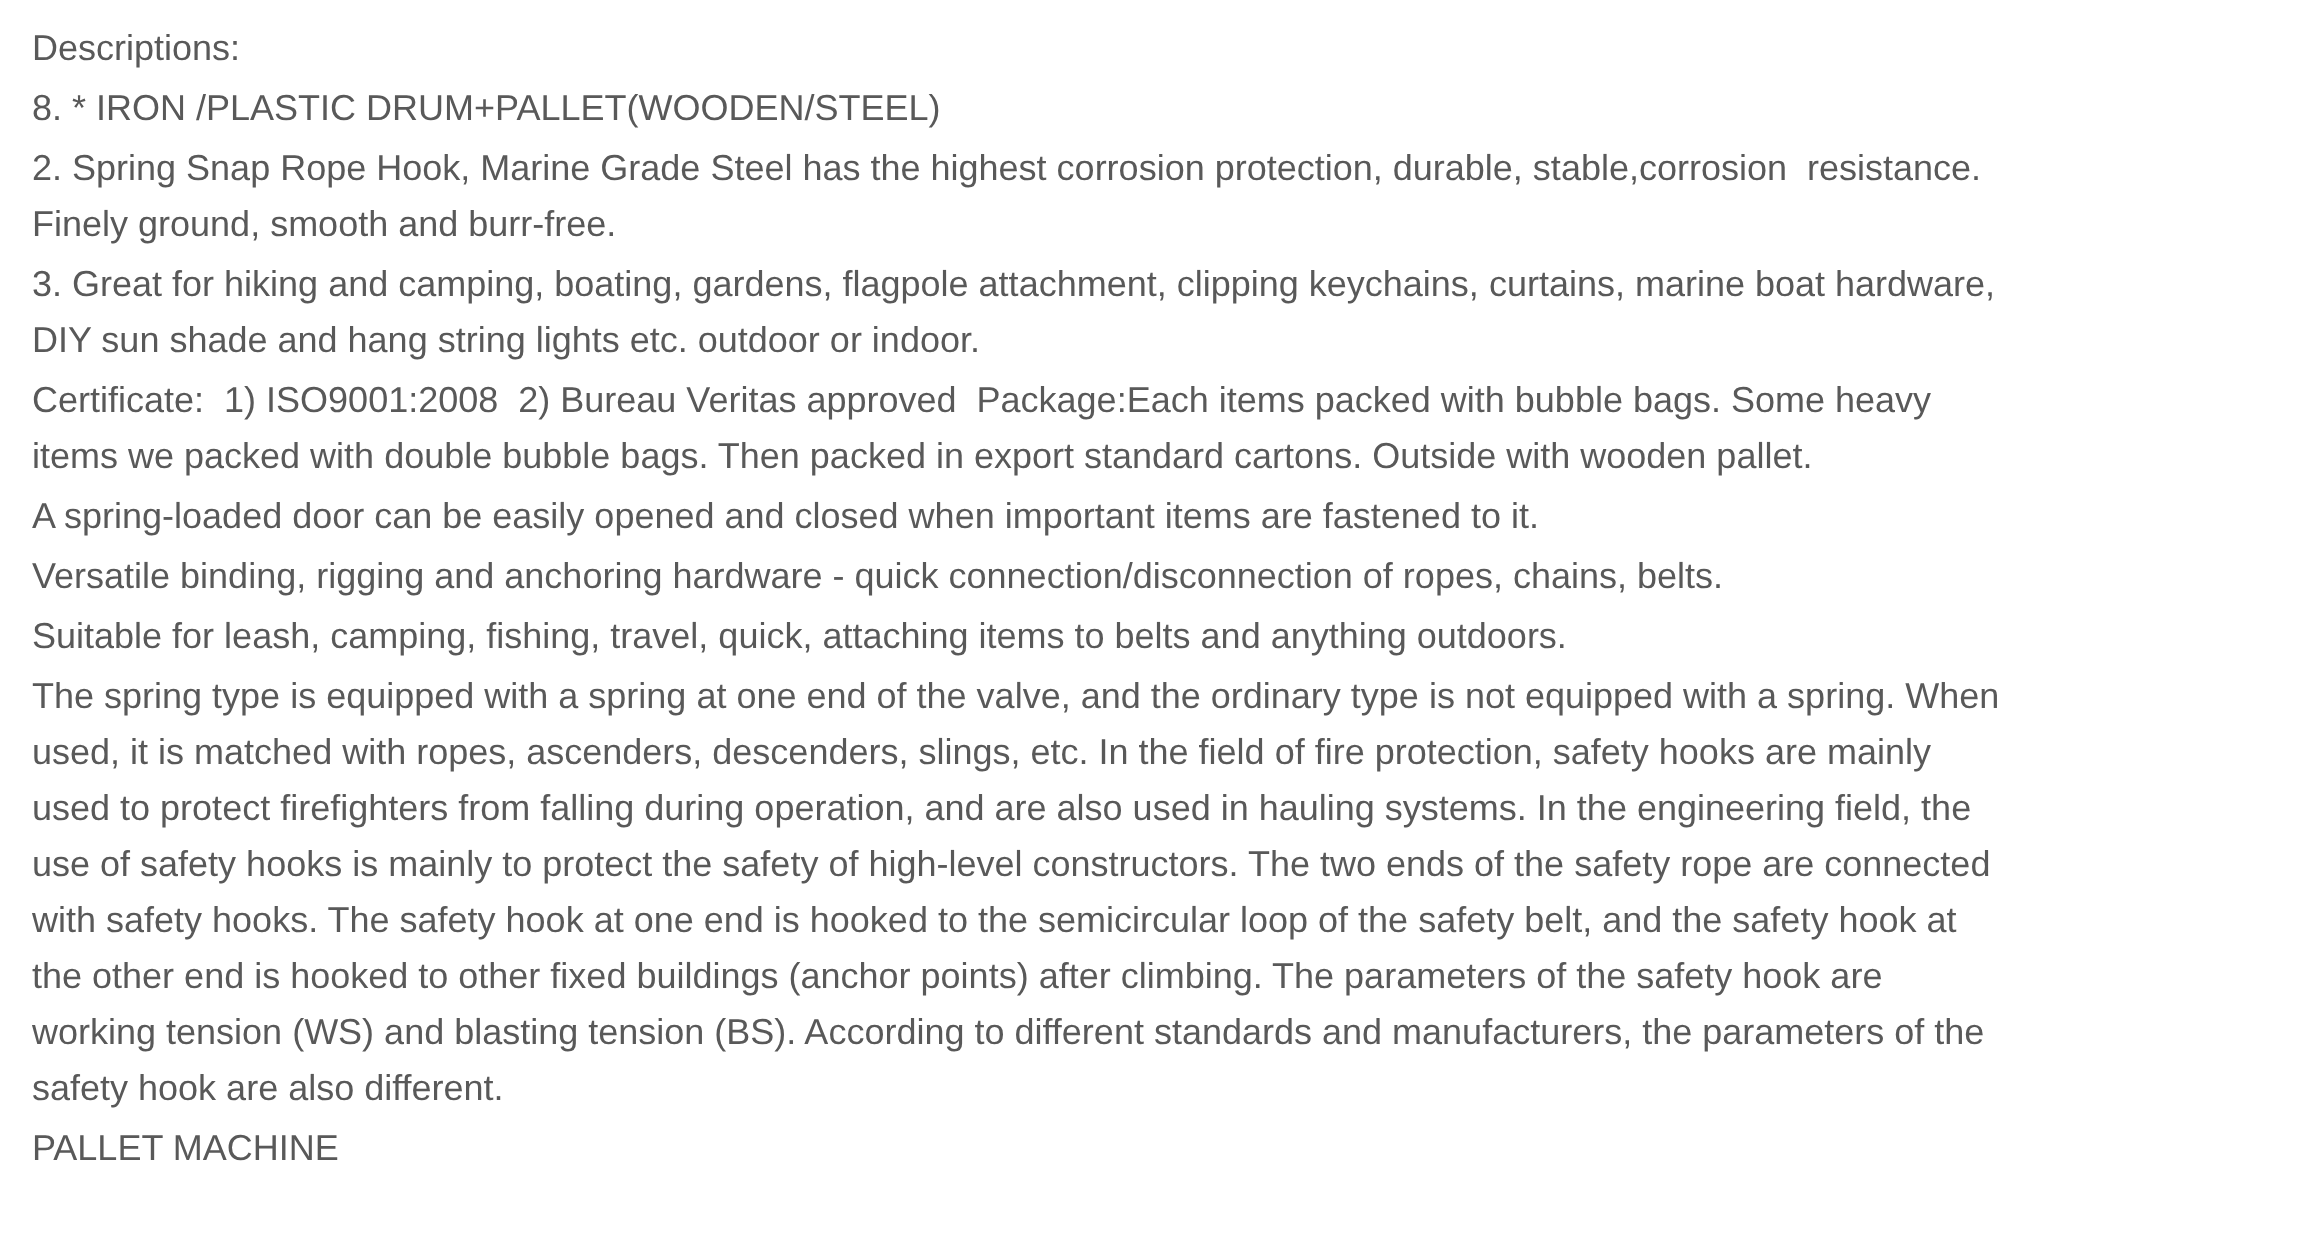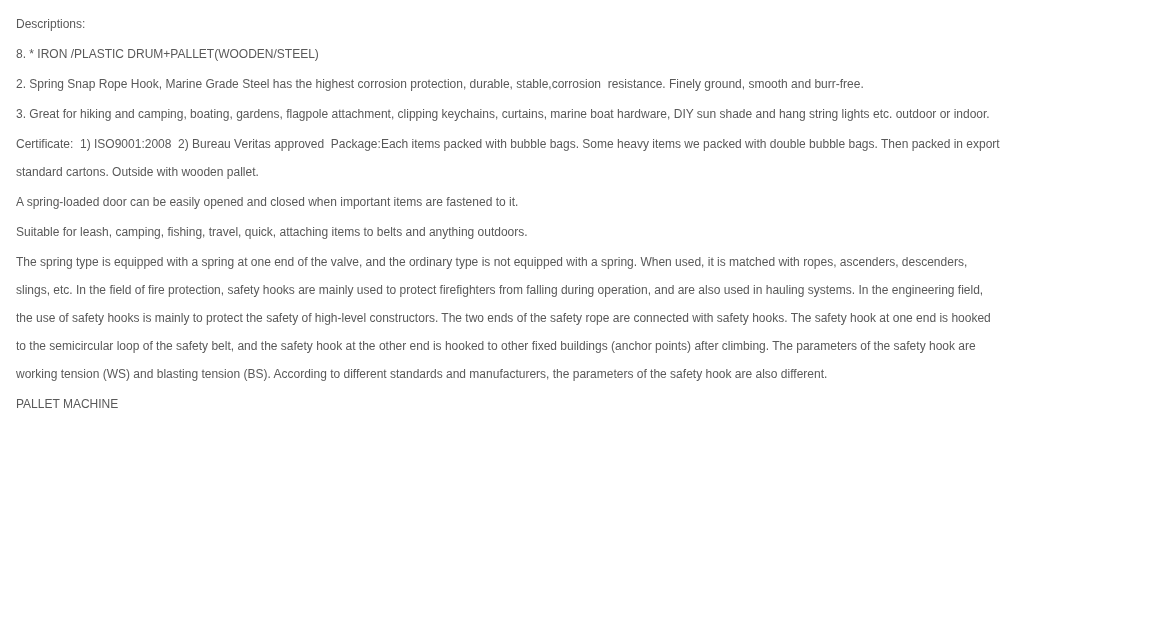--- a/index.html
+++ b/index.html
@@ -10,35 +10,36 @@
   body {
     width: 1162px;
     height: 619px;
     overflow: hidden;
     font-family: "Liberation Sans", "DejaVu Sans", sans-serif;
   }
   .doc {
     box-sizing: border-box;
     width: 1000px;
     padding: 8px 0 0 16px;
-    font-size: 12px;
+    font-size: 18px;
     line-height: 28px;
   }
   .doc p {
     margin: 2px 0;
     white-space: pre-wrap;       
     word-wrap: break-word;
   }
 </style>
 </head>
 <body style="background: rgb(255, 255, 255); color: rgb(89, 89, 89);">
 
 <div class="doc">
   <p>Descriptions:</p>
   <p>8. * IRON /PLASTIC DRUM+PALLET(WOODEN/STEEL)</p>
   <p>2. Spring Snap Rope Hook, Marine Grade Steel has the highest corrosion protection, durable, stable,corrosion  resistance. Finely ground, smooth and burr-free.</p>
   <p>3. Great for hiking and camping, boating, gardens, flagpole attachment, clipping keychains, curtains, marine boat hardware, DIY sun shade and hang string lights etc. outdoor or indoor.</p>
   <p>Certificate:  1) ISO9001:2008  2) Bureau Veritas approved  Package:Each items packed with bubble bags. Some heavy items we packed with double bubble bags. Then packed in export standard cartons. Outside with wooden pallet.</p>
   <p>A spring-loaded door can be easily opened and closed when important items are fastened to it.</p>
+  <p>Versatile binding, rigging and anchoring hardware - quick connection/disconnection of ropes, chains, belts.</p>
   <p>Suitable for leash, camping, fishing, travel, quick, attaching items to belts and anything outdoors.</p>
   <p>The spring type is equipped with a spring at one end of the valve, and the ordinary type is not equipped with a spring. When used, it is matched with ropes, ascenders, descenders, slings, etc. In the field of fire protection, safety hooks are mainly used to protect firefighters from falling during operation, and are also used in hauling systems. In the engineering field, the use of safety hooks is mainly to protect the safety of high-level constructors. The two ends of the safety rope are connected with safety hooks. The safety hook at one end is hooked to the semicircular loop of the safety belt, and the safety hook at the other end is hooked to other fixed buildings (anchor points) after climbing. The parameters of the safety hook are working tension (WS) and blasting tension (BS). According to different standards and manufacturers, the parameters of the safety hook are also different.</p>
   <p>PALLET MACHINE</p>
 </div>
 
 </body></html>

